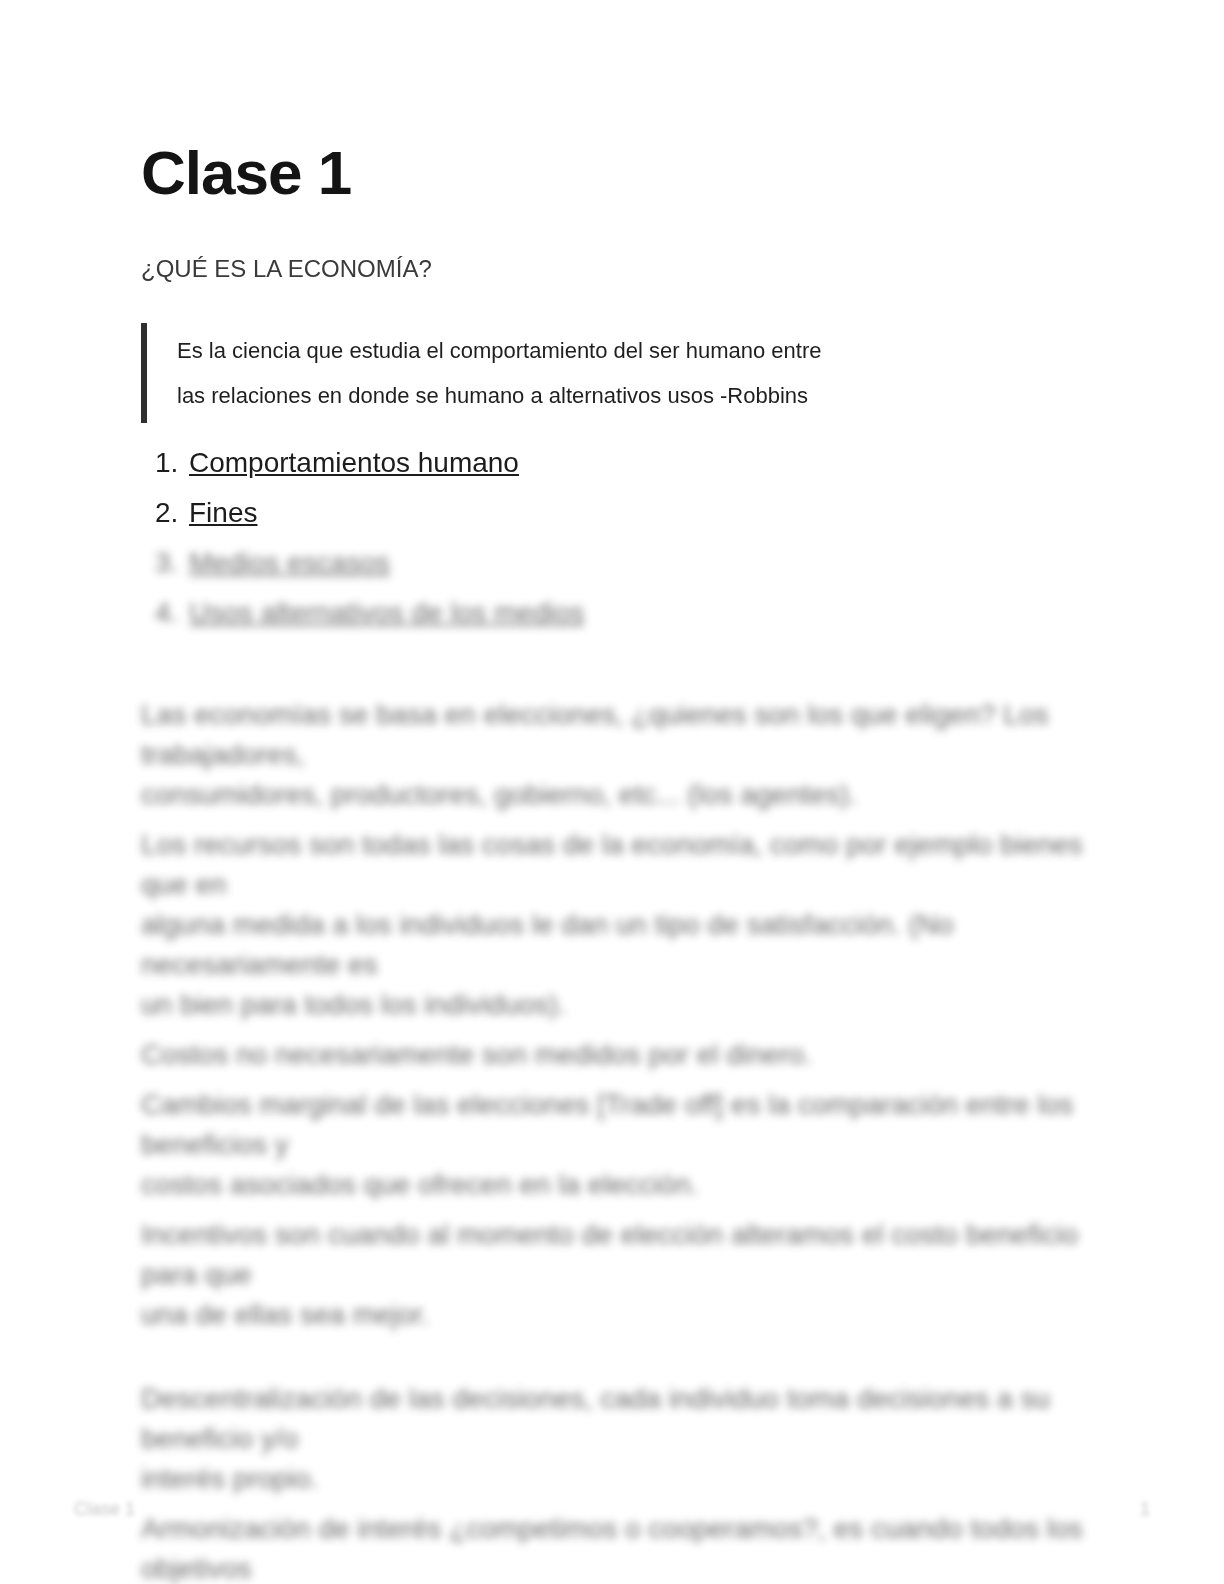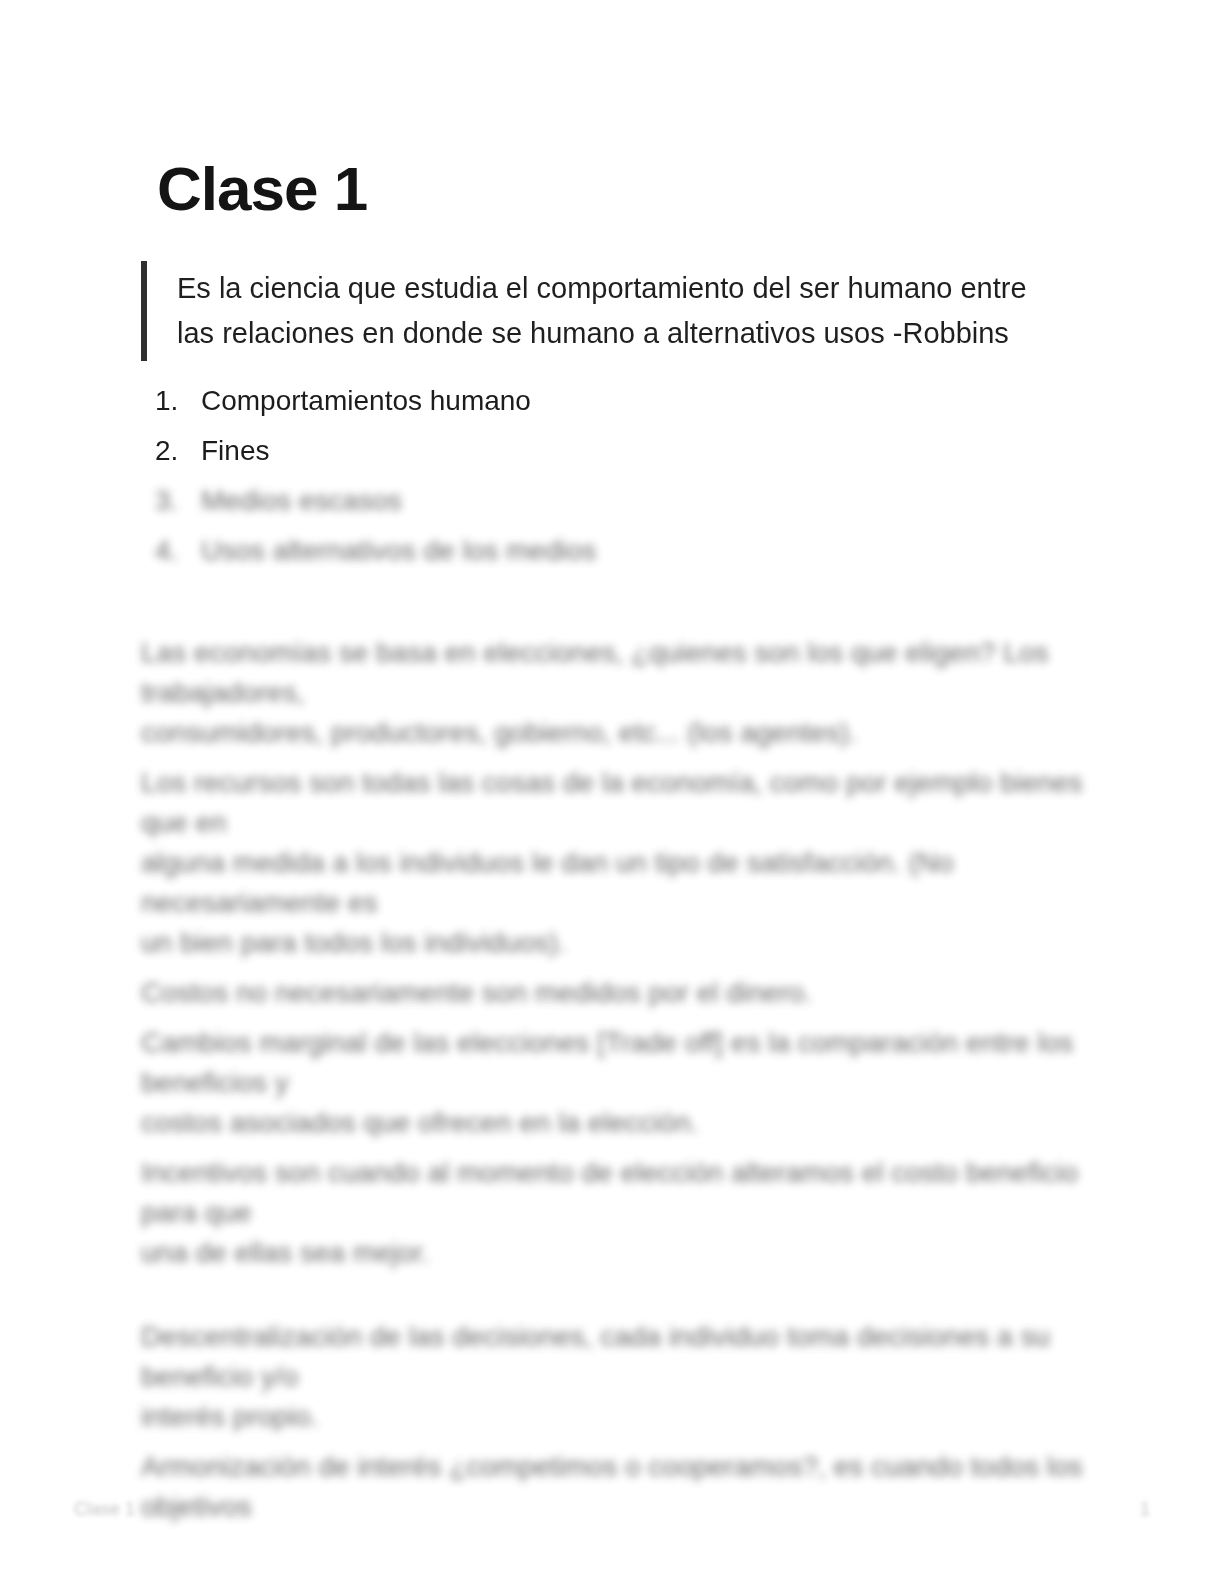--- a/index.html
+++ b/index.html
@@ -9,55 +9,55 @@
     background: #ffffff;
     font-family: "Liberation Sans", sans-serif;
     color: #1c1c1c;
     position: relative;
     overflow: hidden;
   }
   .page {
     padding: 140px 139px 0 141px;
   }
   .title {
-    margin: 16px;
+    margin: 0;
     font-size: 62px;
     line-height: 1.05;
     font-weight: 700;
     color: #141414;
     letter-spacing: -1px;
   }
   .section-heading {
     margin-top: 50px;
     font-size: 24px;
     line-height: 1.17;
     color: #3a3a3a;
   }
   .quote {
     margin-top: 40px;
     border-left: 6px solid #2f2f2f;
     padding: 5px 0 5px 30px;
-    font-size: 29px;
+    font-size: 22px;
     line-height: 45px;
     color: #1f1f1f;
   }
   .olist {
     margin-top: 24px;
     overflow: hidden; 
   }
   .list-row {
     display: flex;
     align-items: baseline;
     font-size: 28px;
     line-height: 32px;
     margin-bottom: 18px;
     padding-left: 14px;
   }
   .list-row .num { min-width: 30px; }
-  .list-row .txt { margin-left: 16px; }
+  .list-row .txt { margin-left: 4px; text-decoration: underline; }
   .paras { margin-top: 48px; }
   .para {
     font-size: 28px;
     line-height: 40px;
   }
   .para + .para { margin-top: 10px; }
   .para.extra-gap { margin-top: 44px; }
   .redacted {
     color: #4f4f4f;
     filter: blur(4px);
@@ -76,20 +76,21 @@
     color: #c2c2c2;
   }
   .footer .blurred { filter: blur(2.5px); }
 </style>
 </head>
 <body>
 
 <div class="page">
   <h1 class="title">Clase 1</h1>
 
+  <div class="section-heading">¿QUÉ ES LA ECONOMÍA?</div>
 
   <div class="quote">
       <div>Es la ciencia que estudia el comportamiento del ser humano entre</div>
       <div>las relaciones en donde se humano a alternativos usos -Robbins</div>
     </div>
 
   <div class="olist">
       <div class="list-row">
         <span class="num">1.</span>
         <span class="txt">Comportamientos humano</span>

